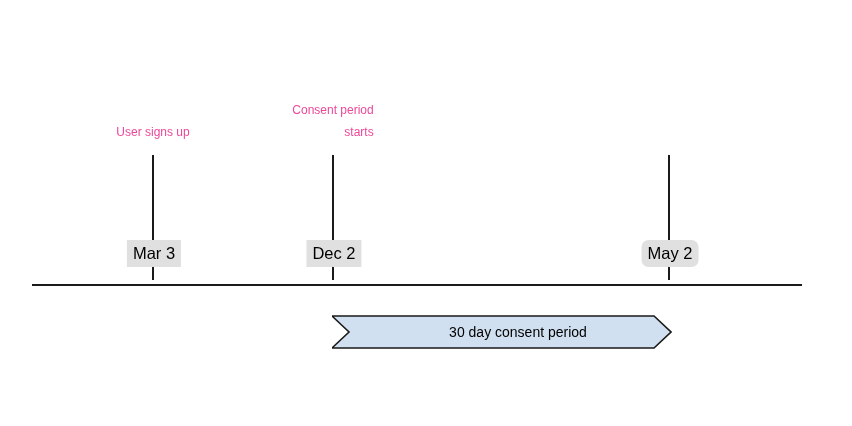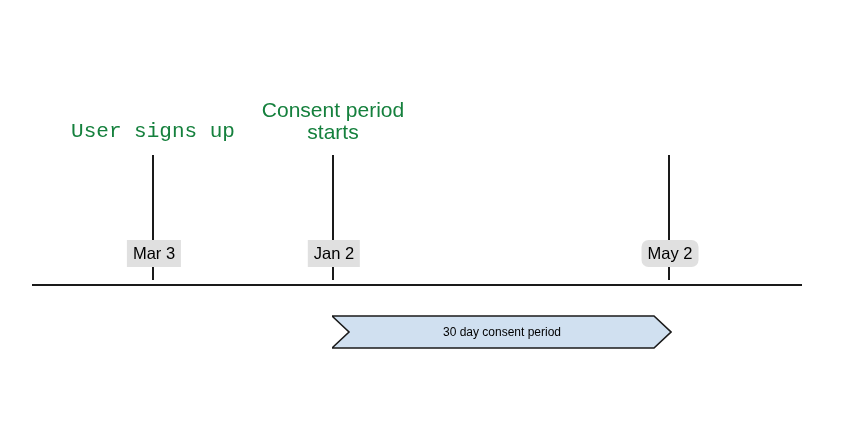--- a/index.html
+++ b/index.html
@@ -37,29 +37,29 @@
     position: absolute;
     width: 2px;
     background: #1a1a1a;
     top: 155px;
     height: 125px;
   }
 
   
   .event-caption {
     position: absolute;
-    text-align: center;
-    font-size: 21px;
+    text-align: right;
+    font-size: 12px;
     line-height: 22px;
-    color: #15803d;
+    color: #ec4899;
     white-space: pre-line;
     transform: translateX(-50%);
   }
   .event-caption.two-line { top: 99px; }
-  .event-caption.one-line { top: 121px; font-family: Liberation Mono, monospace; }
+  .event-caption.one-line { top: 121px; }
 
   
   .date-chip {
     position: absolute;
     background: #e0e0e0;
     color: #000000;
     font-size: 16.5px;
     line-height: 20px;
     padding: 3px 6px 4px 6px;
     top: 240px;
@@ -75,47 +75,47 @@
     width: 340px;
     height: 34px;
   }
   .period-banner svg {
     display: block;
     width: 340px;
     height: 34px;
   }
   .period-banner-label {
     position: absolute;
-    left: 0;
+    left: 16px;
     top: 0;
     width: 340px;
     height: 34px;
     display: flex;
     align-items: center;
     justify-content: center;
-    font-size: 12px;
+    font-size: 14px;
     color: #000000;
     pointer-events: none;
   }
 </style>
 </head>
 <body>
 
 <div id="diagram-root">
 
   <div class="axis-line"></div>
 
   <div class="event-caption one-line" style="left:153px;">User signs up</div>
   <div class="tick-line" style="left:152px;"></div>
   <div class="date-chip" style="left:154px;">Mar 3</div>
 
   <div class="event-caption two-line" style="left:333px;">Consent period
 starts</div>
   <div class="tick-line" style="left:332px;"></div>
-  <div class="date-chip" style="left:334px;">Jan 2</div>
+  <div class="date-chip" style="left:334px;">Dec 2</div>
 
   <div class="tick-line" style="left:668px;"></div>
   <div class="date-chip" style="left:670px;border-radius:7px;">May 2</div>
 
   <div class="period-banner">
     <svg viewBox="0 0 340 34" xmlns="http://www.w3.org/2000/svg">
       <polygon points="0,1 322,1 339,17 322,33 0,33 17,17" fill="#d0e0f0" stroke="#1a1a1a" stroke-width="1.6" stroke-linejoin="miter"></polygon>
     </svg>
     <div class="period-banner-label">30 day consent period</div>
   </div>

